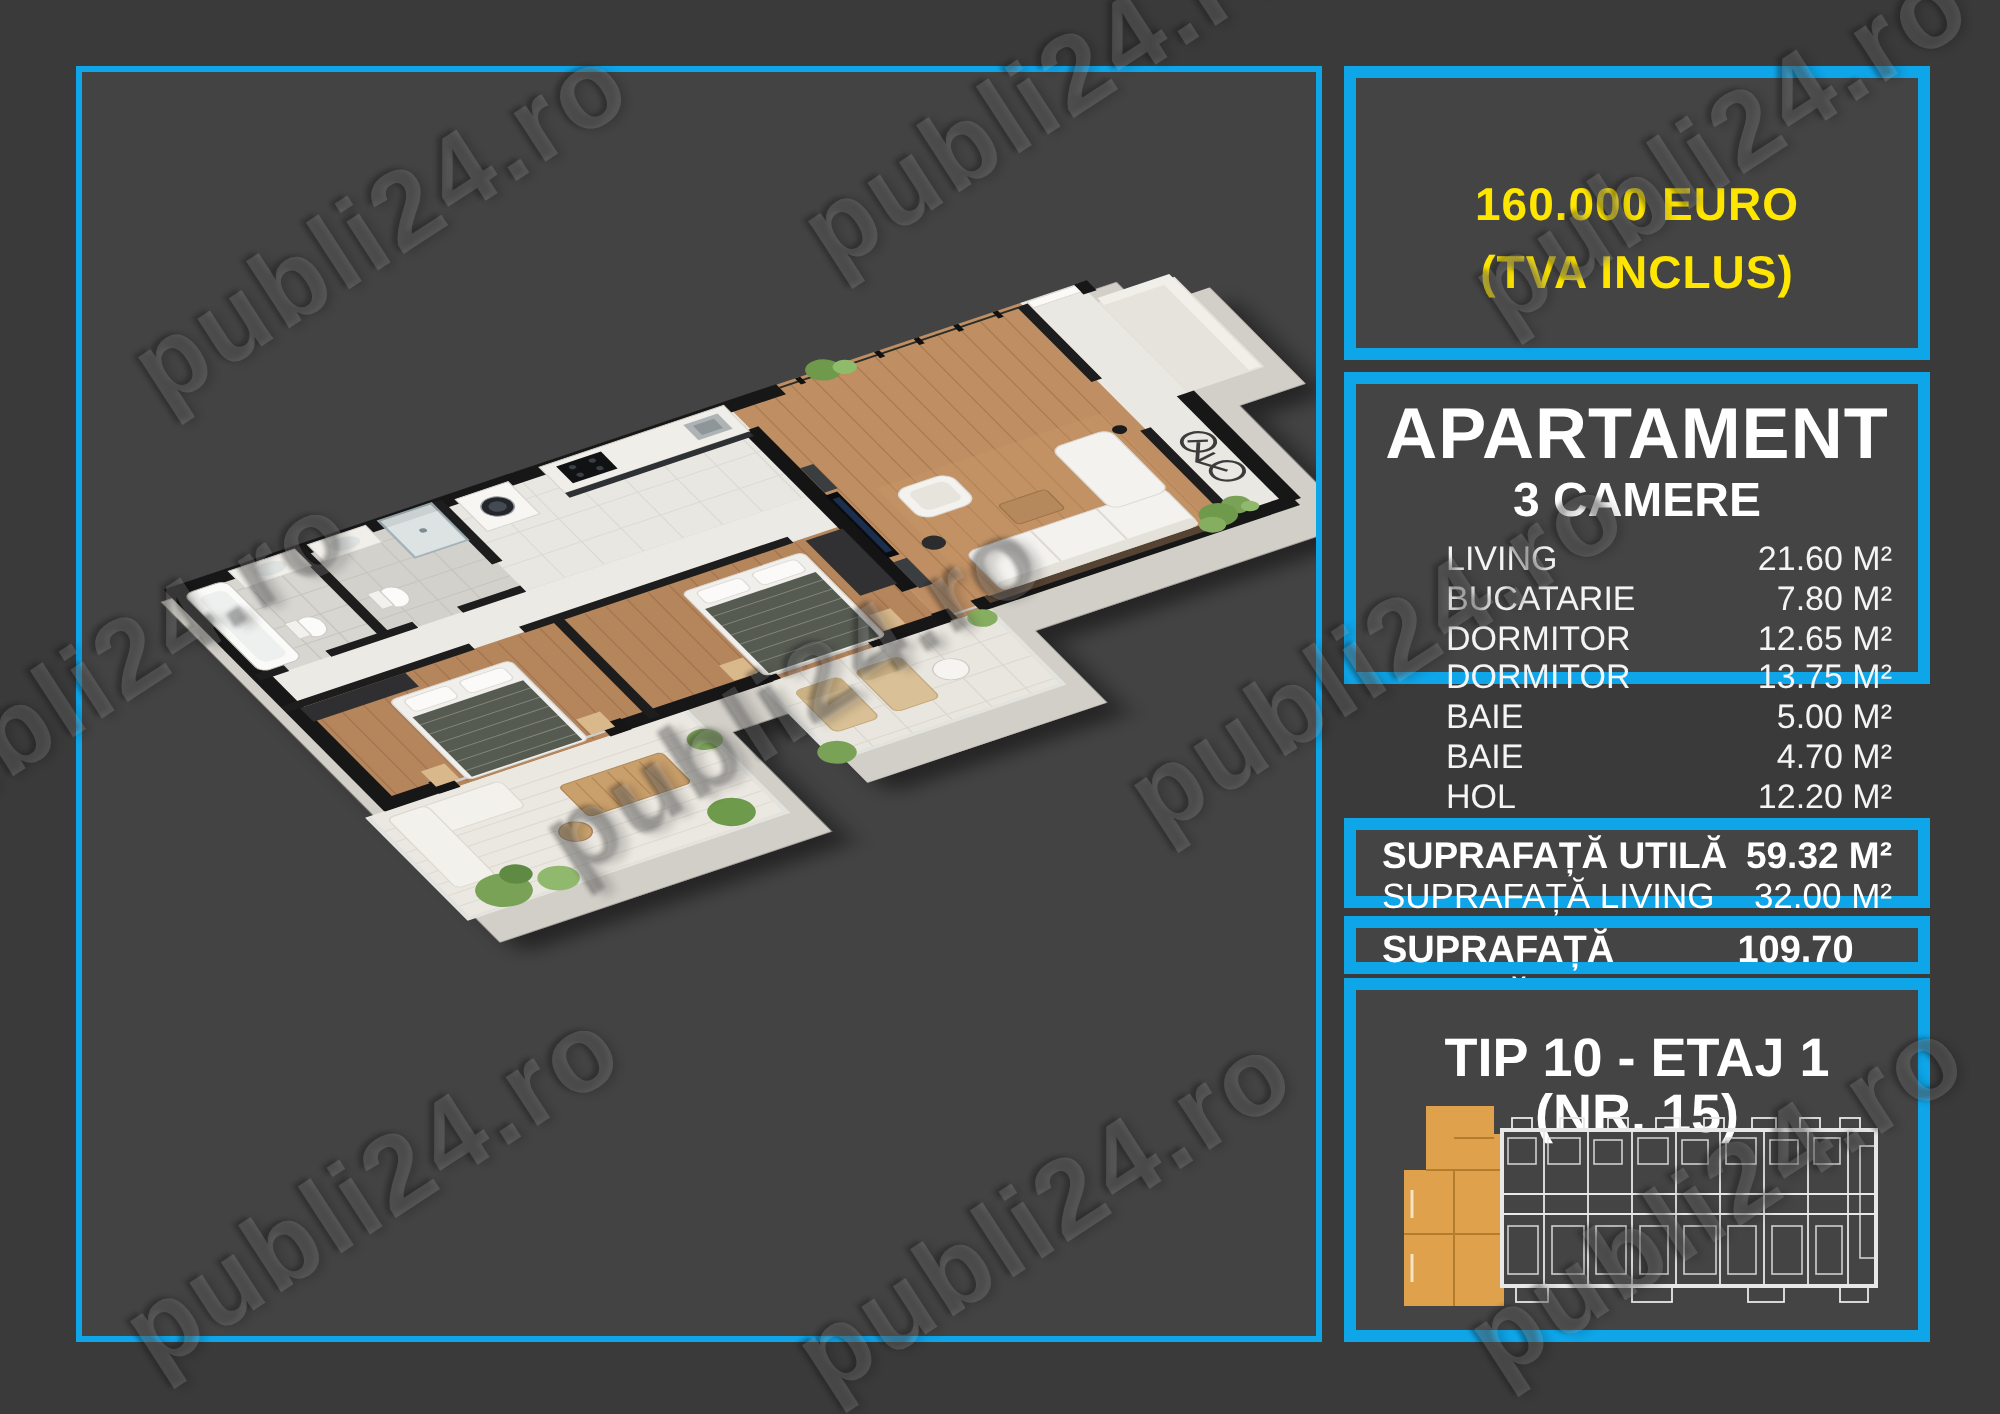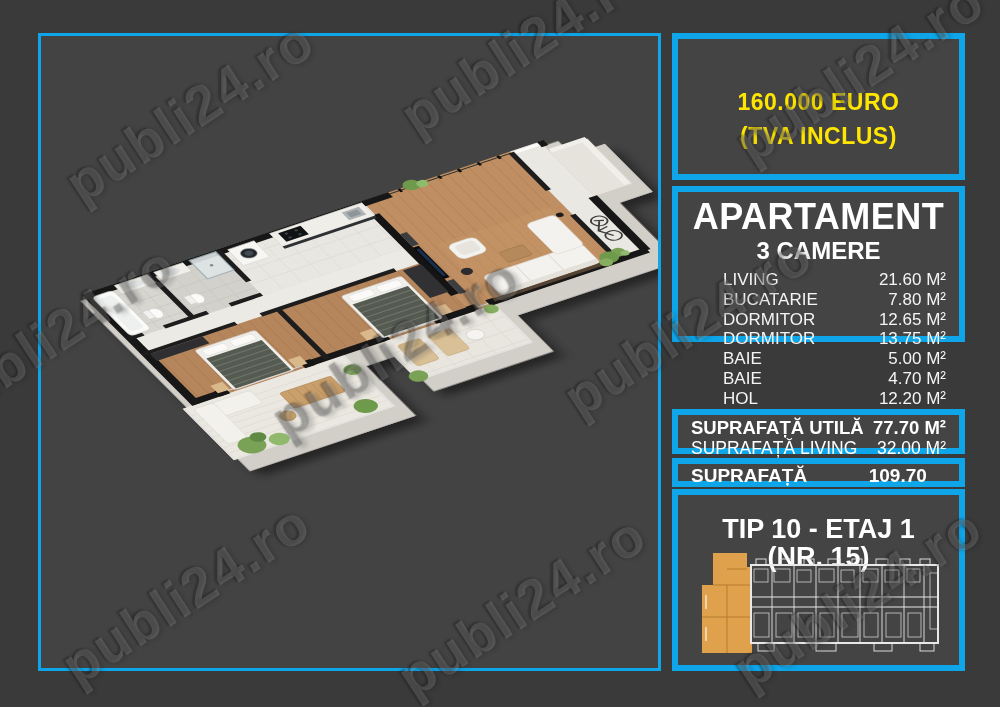--- a/index.html
+++ b/index.html
@@ -288,21 +288,21 @@
     <div class="room-row">
       <span>HOL</span>
       <span>12.20 M²</span>
     </div>
   </div>
   </div>
 
   <div class="box surf-box">
     <div class="surf-row bold">
       <span>SUPRAFAȚĂ UTILĂ</span>
-      <span>77.70 M²</span>
+      <span>59.32 M²</span>
     </div>
     <div class="surf-row reg">
       <span>SUPRAFAȚĂ LIVING</span>
       <span>32.00 M²</span>
     </div>
   </div>
 
   <div class="box tot-box">
     <div class="tot-row">
       <span>SUPRAFAȚĂ TOTALĂ</span>

